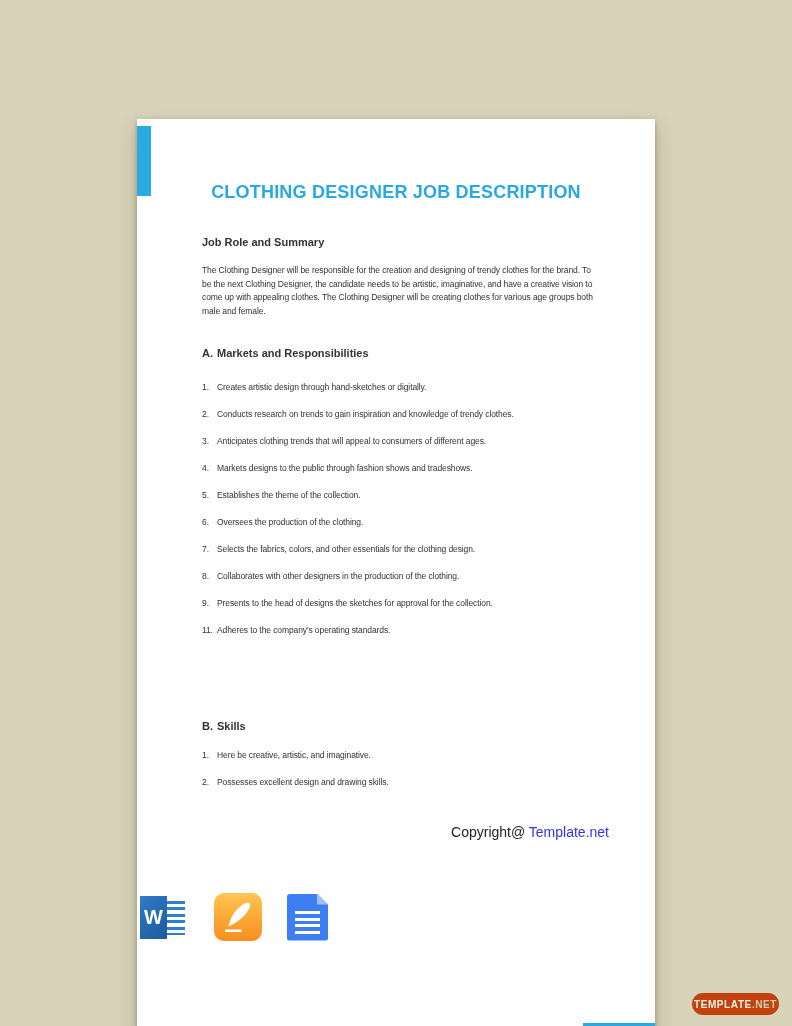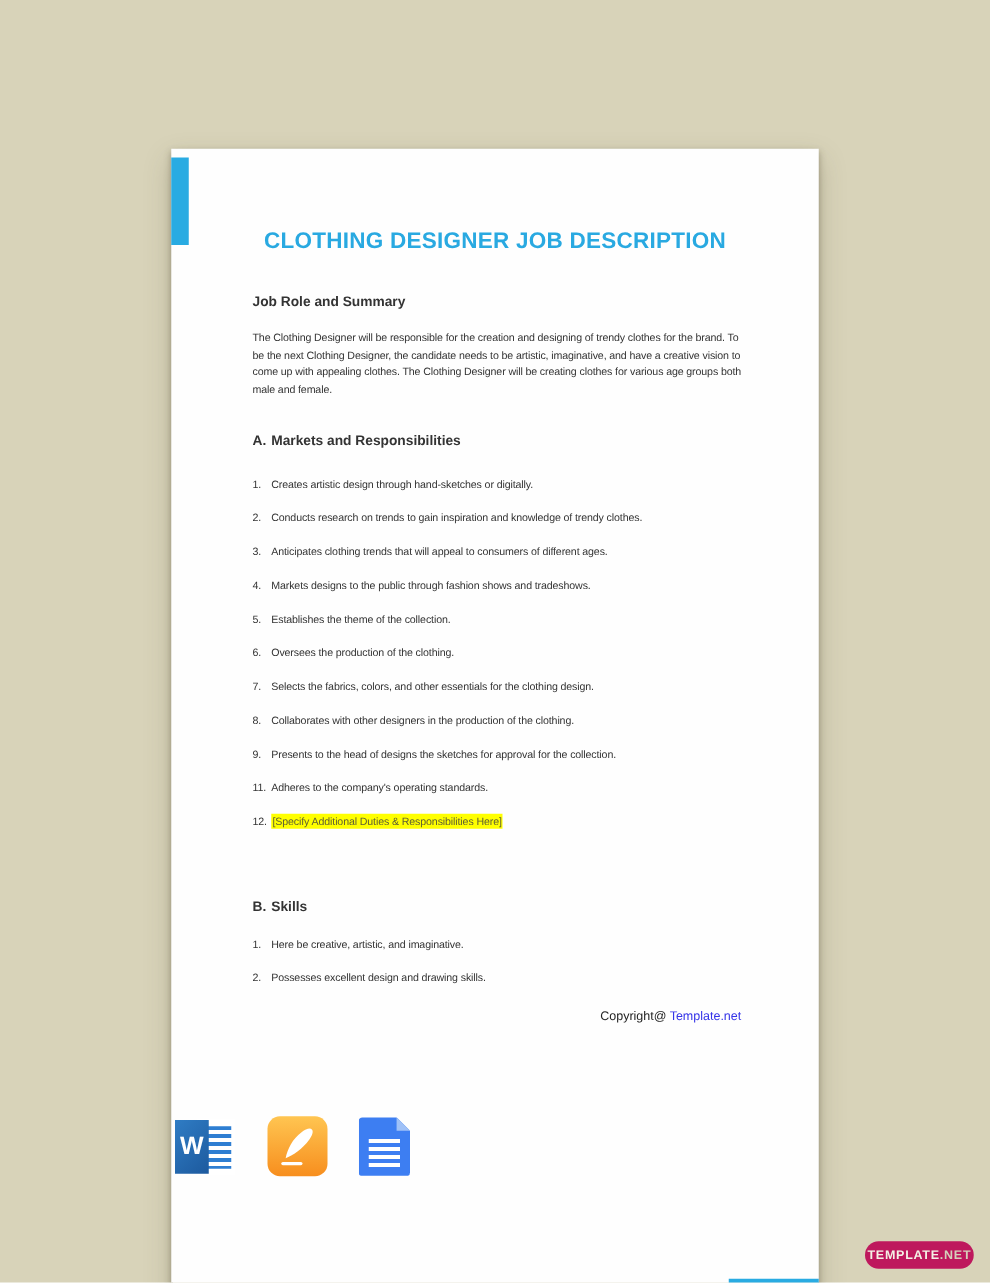--- a/index.html
+++ b/index.html
@@ -38,22 +38,22 @@
 
   .num-list{position:absolute;left:0;width:391px;}
   #duties-list{top:262px;}
   #skills-list{top:630px;}
   .li-row{display:flex;line-height:12px;margin-bottom:15px;font-size:8.5px;letter-spacing:-.1px;color:#333;}
   .li-num{flex:0 0 15px;}
   .li-text{flex:1;}
   .li-text.hl{flex:0 0 auto;background:#ffff00;color:#5f5f33;padding:0 1px;}
 
   .copyright{
-    position:absolute;top:689px;left:0;width:391px;margin:0;
-    text-align:right;font-size:10px;color:#222;
+    position:absolute;top:689px;left:0;width:391px;margin:16px;
+    text-align:right;font-size:14px;color:#222;
   }
   .copyright a{color:#3433e8;text-decoration:none;cursor:pointer;}
 
   
   .icons-row{position:absolute;left:140px;top:892px;height:50px;display:flex;align-items:center;gap:25px;}
 
   .icon-word{position:relative;width:49px;height:49px;cursor:pointer;}
   .word-page{position:absolute;right:1px;top:2px;width:30px;height:45px;background:#fff;}
   .word-page::after{content:"";position:absolute;left:7px;right:3px;top:6px;bottom:5px;
     background:repeating-linear-gradient(180deg,#2e7ed2 0 3px,transparent 3px 6.4px);}
@@ -70,21 +70,21 @@
   .docs-page{position:absolute;inset:0;background:#3d7ef2;border-radius:3px;
     clip-path:polygon(0 0,30px 0,41px 11px,41px 47px,0 47px);}
   .docs-fold{position:absolute;top:0;right:0;width:11px;height:11px;background:#9fc1f7;
     clip-path:polygon(0 0,100% 100%,0 100%);}
   .docs-lines{position:absolute;left:8px;top:17px;width:25px;height:23px;
     background:repeating-linear-gradient(180deg,#fff 0 3px,transparent 3px 6.5px);}
 
   
   .watermark{
     position:absolute;left:692px;top:993px;width:87px;height:22px;border-radius:11px;
-    background:#be185d;display:flex;align-items:center;justify-content:center;
+    background:#c2410c;display:flex;align-items:center;justify-content:center;
     font-size:10px;font-weight:bold;letter-spacing:.6px;
   }
   .wm-primary{color:#f4f1e6;}
   .wm-secondary{color:#d5d0ba;}
 </style>
 </head>
 <body>
 
 <div class="canvas">
 
@@ -135,24 +135,20 @@
             <span class="li-text">Collaborates with other designers in the production of the clothing.</span>
           </div>
           <div class="li-row">
             <span class="li-num">9.</span>
             <span class="li-text">Presents to the head of designs the sketches for approval for the collection.</span>
           </div>
           <div class="li-row">
             <span class="li-num">11.</span>
             <span class="li-text">Adheres to the company's operating standards.</span>
           </div>
-          <div class="li-row">
-            <span class="li-num">12.</span>
-            <span class="li-text hl">[Specify Additional Duties &amp; Responsibilities Here]</span>
-          </div>
         </div>
 
       <h2 class="sec-heading" id="skills-heading"><span class="sec-label">B.</span><span>Skills</span></h2>
 
       <div class="num-list" id="skills-list">
           <div class="li-row">
             <span class="li-num">1.</span>
             <span class="li-text">Here be creative, artistic, and imaginative.</span>
           </div>
           <div class="li-row">

